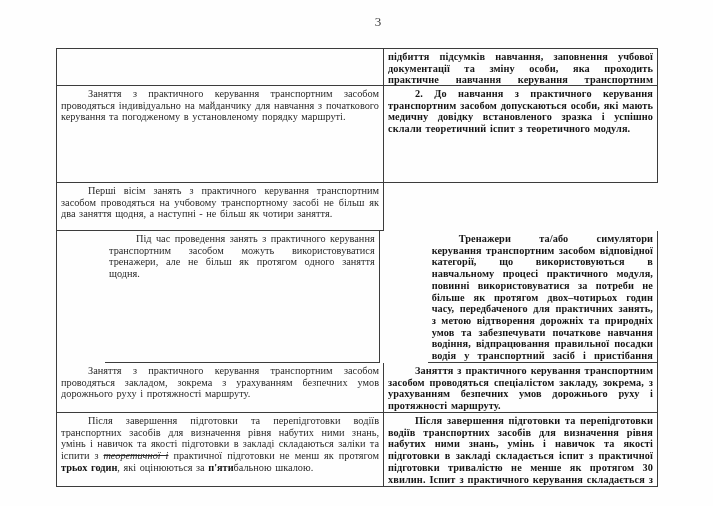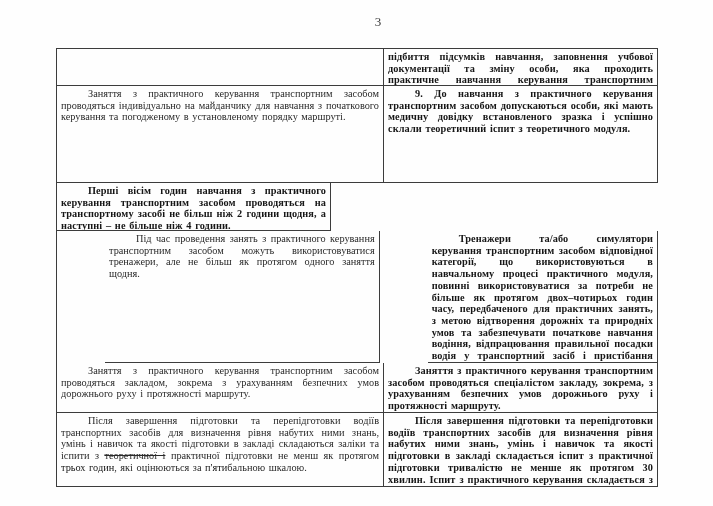--- a/index.html
+++ b/index.html
@@ -55,22 +55,22 @@
   .para {
     margin: 0;
     font-size: 10.3px;
     line-height: 11.7px;
     text-align: justify;
     word-spacing: 1px;
   }
   .indent { text-indent: 27px; }
   .cell-left  .para { color: #2a2a2a; }
   .cell-right .para { font-weight: 700; color: #161616; letter-spacing: 0.1px; }
-  .strike { text-decoration: line-through; }
-  .bold   { font-weight: 400; color: #141414; }
+  .strike { text-decoration: line-through; font-style: italic; }
+  .bold   { font-weight: 700; color: #141414; }
 </style>
 </head>
 <body>
 
 <div class="scan-page">
 
   <div class="page-number">3</div>
 
   <div class="doc-table">
 
@@ -79,27 +79,27 @@
       <div class="cell cell-right r1">
         <p class="para">підбиття підсумків навчання, заповнення учбової документації та зміну особи, яка проходить практичне навчання керування транспортним засобом.</p>
       </div>
     </div>
 
     <div class="t-row">
       <div class="cell cell-left r2">
         <p class="para indent">Заняття з практичного керування транспортним засобом проводяться індивідуально на майданчику для навчання з початкового керування та погодженому в установленому порядку маршруті.</p>
       </div>
       <div class="cell cell-right r2">
-        <p class="para indent">9. До навчання з практичного керування транспортним засобом допускаються особи, які мають медичну довідку встановленого зразка і успішно склали теоретичний іспит з теоретичного модуля.</p>
+        <p class="para indent">2. До навчання з практичного керування транспортним засобом допускаються особи, які мають медичну довідку встановленого зразка і успішно склали теоретичний іспит з теоретичного модуля.</p>
       </div>
     </div>
 
     <div class="t-row">
-      <div class="cell cell-right r3">
-        <p class="para indent">Перші вісім годин навчання з практичного керування транспортним засобом проводяться на транспортному засобі не більш ніж 2 години щодня, а наступні – не більше ніж 4 години.</p>
+      <div class="cell cell-left r3">
+        <p class="para indent">Перші вісім занять з практичного керування транспортним засобом проводяться на учбовому транспортному засобі не більш як два заняття щодня, а наступні - не більш як чотири заняття.</p>
       </div>
     </div>
 
     <div class="t-row">
       <div class="cell cell-left r4">
         <p class="para indent">Під час проведення занять з практичного керування транспортним засобом можуть використовуватися тренажери, але не більш як протягом одного заняття щодня.</p>
       </div>
       <div class="cell cell-right r4">
         <p class="para indent">Тренажери та/або симулятори керування транспортним засобом відповідної категорії, що використовуються в навчальному процесі практичного модуля, повинні використовуватися за потреби не більше як протягом двох–чотирьох годин часу, передбаченого для практичних занять, з метою відтворення дорожніх та природніх умов та забезпечувати початкове навчання водіння, відпрацювання правильної посадки водія у транспортний засіб і пристібання ременем безпеки, ознайомлення з органами управління, контрольно-вимірювальними приладами, відпрацювання прийомів керування транспортним засобом.</p>
       </div>

